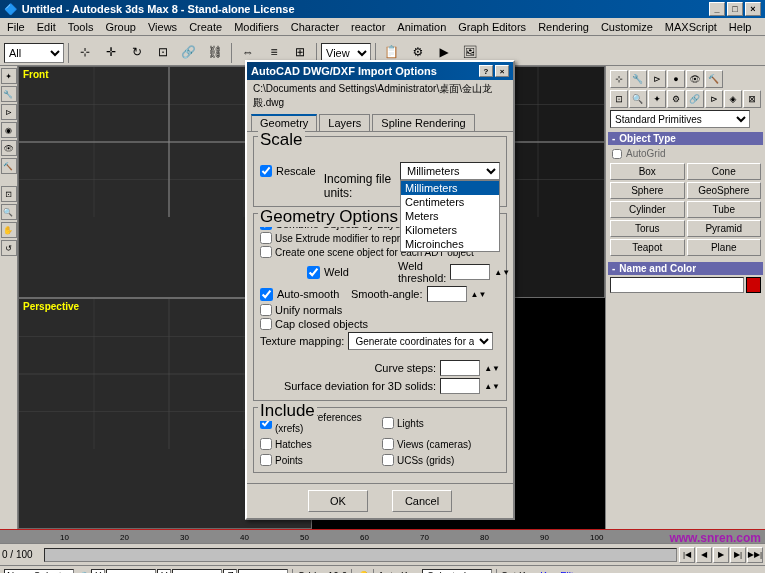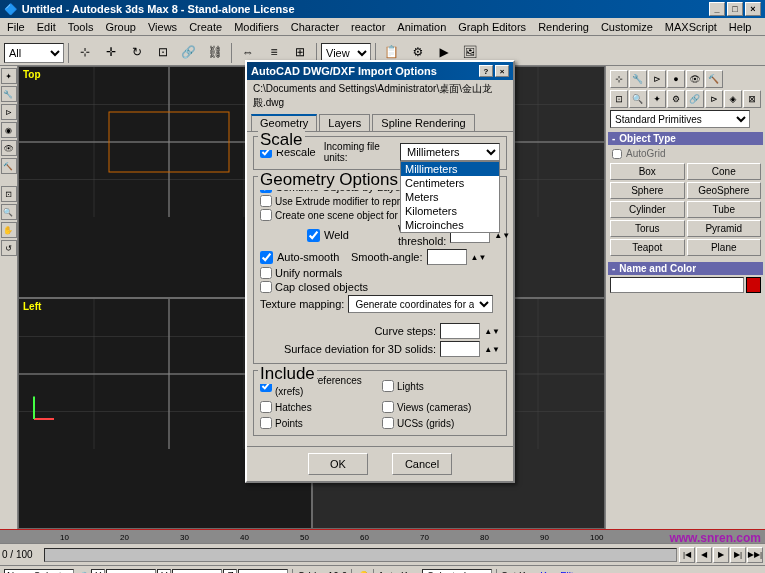--- a/index.html
+++ b/index.html
@@ -546,37 +546,20 @@
     <div class="sidebar-icon">🔨</div>
     <div style="margin-top:8px;"></div>
     <div class="sidebar-icon">⊡</div>
     <div class="sidebar-icon">🔍</div>
     <div class="sidebar-icon">✋</div>
     <div class="sidebar-icon">↺</div>
   </div>
 
   <div class="viewport-area">
 
-    <div class="viewport viewport-top-left">
-      <div class="viewport-label">Top</div>
-      <svg class="vp-grid">
-
-        <line x1="0" y1="50%" x2="100%" y2="50%" stroke="#555" stroke-width="0.5"></line>
-        <line x1="50%" y1="0" x2="50%" y2="100%" stroke="#555" stroke-width="0.5"></line>
-        <line x1="0" y1="25%" x2="100%" y2="25%" stroke="#444" stroke-width="0.5"></line>
-        <line x1="0" y1="75%" x2="100%" y2="75%" stroke="#444" stroke-width="0.5"></line>
-        <line x1="25%" y1="0" x2="25%" y2="100%" stroke="#444" stroke-width="0.5"></line>
-        <line x1="75%" y1="0" x2="75%" y2="100%" stroke="#444" stroke-width="0.5"></line>
-
-        <line x1="0" y1="50%" x2="100%" y2="50%" stroke="#888" stroke-width="1"></line>
-        <line x1="50%" y1="0" x2="50%" y2="100%" stroke="#888" stroke-width="1"></line>
-
-        <rect x="30%" y="30%" width="40%" height="40%" fill="none" stroke="#cc6600" stroke-width="1"></rect>
-      </svg>
-    </div>
 
     <div class="viewport viewport-top-right">
       <div class="viewport-label">Front</div>
       <svg class="vp-grid">
         <line x1="0" y1="50%" x2="100%" y2="50%" stroke="#555" stroke-width="0.5"></line>
         <line x1="50%" y1="0" x2="50%" y2="100%" stroke="#555" stroke-width="0.5"></line>
         <line x1="0" y1="25%" x2="100%" y2="25%" stroke="#444" stroke-width="0.5"></line>
         <line x1="0" y1="75%" x2="100%" y2="75%" stroke="#444" stroke-width="0.5"></line>
         <line x1="25%" y1="0" x2="25%" y2="100%" stroke="#444" stroke-width="0.5"></line>
         <line x1="75%" y1="0" x2="75%" y2="100%" stroke="#444" stroke-width="0.5"></line>
@@ -759,21 +742,21 @@
       <div class="dialog-tab">Spline Rendering</div>
     </div>
 
     <div class="dialog-content">
 
       <div class="group-box">
         <span class="group-label">Scale</span>
         <div class="form-row" style="gap:4px;">
           <input type="checkbox" checked="" style="width: 12px; height: 12px;">
           <span style="flex:0;margin-right:4px;">Rescale</span>
-          <span style="font-size:10px;">Incoming file units:</span>
+          <span style="font-size:12px;margin-top:31px;">Incoming file units:</span>
 
           <div class="dropdown-open" style="position:relative; width:105px;">
             <select class="form-select" style="width:100px;">
               <option>Millimeters</option>
             </select>
             
             <div class="dropdown-list" style="width:100px;">
               <div class="dropdown-item highlighted">Millimeters</div>
               <div class="dropdown-item">Centimeters</div>
               <div class="dropdown-item">Meters</div>

